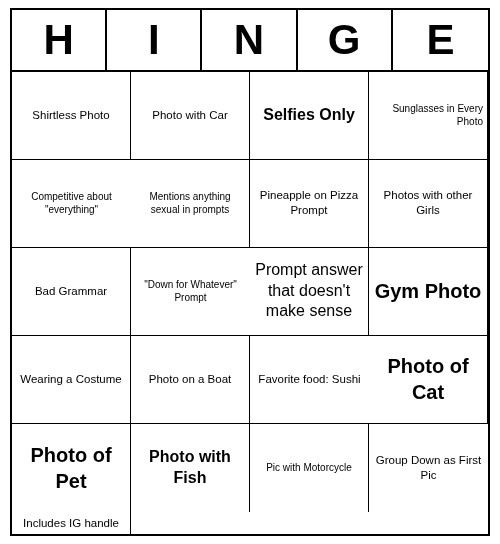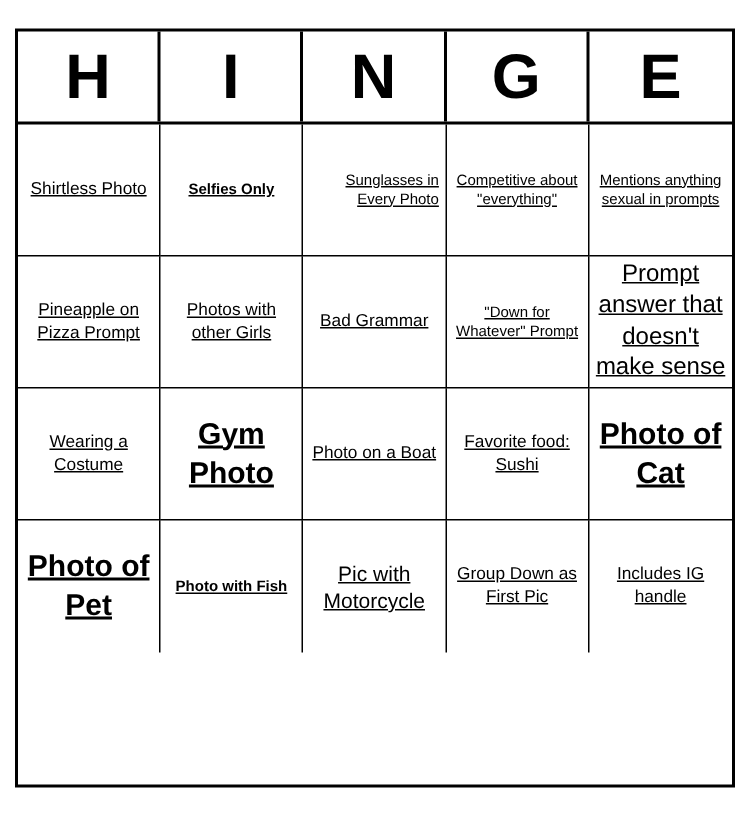--- a/index.html
+++ b/index.html
@@ -26,23 +26,22 @@
       font-size: 42px;
       font-weight: bold;
       padding: 6px 0;
       border-right: 2px solid #000;
     }
     .bingo-header-cell:last-child {
       border-right: none;
     }
     .bingo-grid {
       display: grid;
-      grid-template-columns: repeat(5, 1fr);
+      grid-template-columns: repeat(4, 1fr);
       grid-template-rows: repeat(5, 88px);
-      text-decoration: underline;
     }
     .bingo-cell {
       border-right: 1px solid #000;
       border-bottom: 1px solid #000;
       display: flex;
       align-items: center;
       justify-content: center;
       text-align: center;
       padding: 4px;
       font-size: 11.5px;
@@ -53,38 +52,41 @@
       border-right: none;
     }
     .bingo-grid .bingo-cell:nth-last-child(-n+5) {
       border-bottom: none;
     }
     .bingo-cell.large-text {
       font-size: 20px;
       font-weight: bold;
     }
     .bingo-cell.medium-large {
-      font-size: 10px;
+      font-size: 16px;
       font-weight: bold;
     }
   </style>
 </head>
 <body>
 
 <div class="bingo-card">
   <div class="bingo-header">
   <div class="bingo-header-cell">H</div>
       <div class="bingo-header-cell">I</div>
       <div class="bingo-header-cell">N</div>
       <div class="bingo-header-cell">G</div>
       <div class="bingo-header-cell">E</div>
     </div>
   <div class="bingo-grid">
   <div class="bingo-cell">
         <span>Shirtless Photo</span>
+      </div>
+      <div class="bingo-cell">
+        <span>Photo with Car</span>
       </div>
       <div class="bingo-cell medium-large">
         <span>Selfies Only</span>
       </div>
       <div class="bingo-cell" style="font-size: 10px; text-align: right;">
         <span>Sunglasses in Every Photo</span>
       </div>
       <div class="bingo-cell" style="font-size: 10px;">
         <span>Competitive about "everything"</span>
       </div>
@@ -99,42 +101,42 @@
       </div>
       <div class="bingo-cell">
         <span>Bad Grammar</span>
       </div>
       <div class="bingo-cell" style="font-size: 10px;">
         <span>"Down for Whatever" Prompt</span>
       </div>
       <div class="bingo-cell" style="font-size: 16px;">
         <span>Prompt answer that doesn't make sense</span>
       </div>
+      <div class="bingo-cell large-text">
+        <span>Gym Photo</span>
+      </div>
       <div class="bingo-cell">
         <span>Wearing a Costume</span>
-      </div>
-      <div class="bingo-cell large-text">
-        <span>Gym Photo</span>
       </div>
       <div class="bingo-cell">
         <span>Photo on a Boat</span>
       </div>
       <div class="bingo-cell">
         <span>Favorite food: Sushi</span>
       </div>
       <div class="bingo-cell large-text">
         <span>Photo of Cat</span>
       </div>
       <div class="bingo-cell large-text">
         <span>Photo of Pet</span>
       </div>
       <div class="bingo-cell medium-large">
         <span>Photo with Fish</span>
       </div>
-      <div class="bingo-cell" style="font-size: 14px;">
+      <div class="bingo-cell" style="font-size: 10px;">
         <span>Pic with Motorcycle</span>
       </div>
       <div class="bingo-cell">
         <span>Group Down as First Pic</span>
       </div>
       <div class="bingo-cell">
         <span>Includes IG handle</span>
       </div>
     </div>
 </div>

